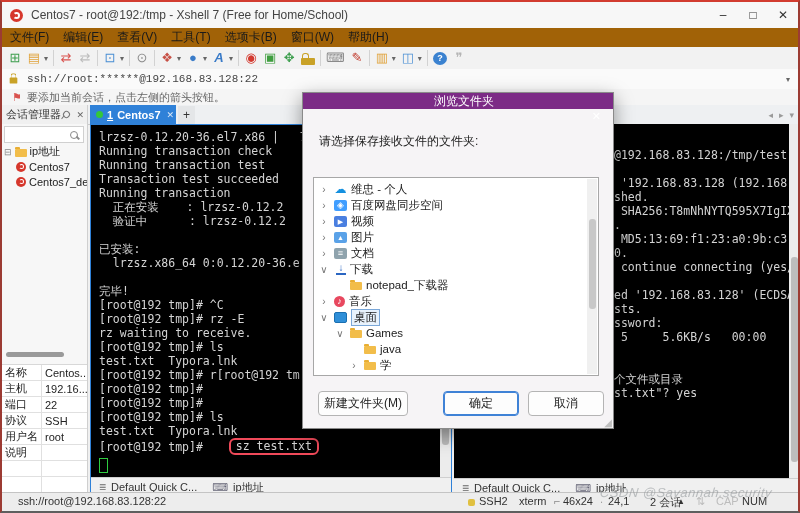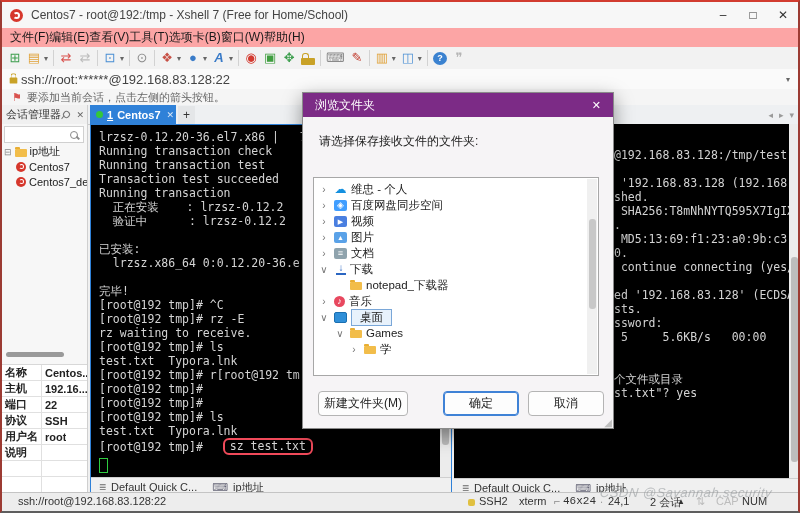--- a/index.html
+++ b/index.html
@@ -8,36 +8,36 @@
        background:#f0f0f0;font-family:"Liberation Sans",sans-serif;overflow:hidden;}
   
   .titlebar{position:absolute;left:0;top:0;right:0;height:26px;background:#f7f7f7;display:flex;align-items:center;border-bottom:1px solid #e3e3e3;}
   .snail{width:13px;height:13px;border-radius:50%;background:#d6372c;position:relative;flex:none;}
   .snail::after{content:"";position:absolute;inset:3px;border-radius:50%;border:2px solid #fff;border-left-color:transparent;}
   .tb-icon{margin-left:8px;margin-right:8px;}
   .tb-title{font-size:12px;color:#444;}
   .tb-controls{margin-left:auto;display:flex;}
   .tb-btn{width:30px;height:26px;text-align:center;line-height:26px;font-size:12px;color:#333;}
   
-  .menubar{position:absolute;left:0;top:26px;right:0;height:19px;display:flex;align-items:center;padding-left:8px;background:#fca5a5;font-size:12px;color:#1a1a1a;}
+  .menubar{position:absolute;left:0;top:26px;right:0;height:19px;display:flex;gap:14px;align-items:center;padding-left:8px;background:#a16207;font-size:12px;color:#1a1a1a;}
   
   .toolbar{position:absolute;left:0;top:45px;right:0;height:22px;display:flex;align-items:center;gap:5px;padding-left:6px;background:#f2f2f2;border-bottom:1px solid #e0e0e0;}
   .t-ic{font-size:13px;line-height:18px;display:inline-block;text-align:center;min-width:14px;}
   .dd{font-size:8px;color:#666;margin-left:-2px;}
   .sep{width:1px;height:16px;background:#d2d2d2;display:inline-block;}
   .i1{color:#3c9e4d}.i2{color:#e0a33c}.i3{color:#d9534f}.i4{color:#bcbcbc}.i5{color:#4a8fd4}
   .i6{color:#8a8a8a}.i7{color:#c75146}.i8{color:#3a7bc8}.i9{color:#3a7bc8;font-weight:bold;font-style:italic}
   .i10{color:#d33a2f}.i11{color:#3f9e3f}.i12{color:#3c9e4d}.i14{color:#8a8a8a}.i15{color:#c0392b}
   .i16{color:#e0a33c}.i17{color:#4a8fd4}.i19{color:#b5b5b5}
   .lock-shape{width:9px;height:7px;background:#c9a227;border-radius:1px;position:relative;display:inline-block;margin-top:6px;}
   .lock-shape::before{content:"";position:absolute;top:-5px;left:1px;width:5px;height:5px;border:1.5px solid #c9a227;border-bottom:none;border-radius:3px 3px 0 0;}
   .help-circle{width:13px;height:13px;border-radius:50%;background:#3b82d0;color:#fff !important;font-size:9px;line-height:13px;text-align:center;font-weight:bold;}
   
   .addressbar{position:absolute;left:0;top:67px;right:0;height:20px;background:#fafafa;border-bottom:1px solid #dedede;display:flex;align-items:center;padding-left:7px;}
-  .addr-input{border:none;background:transparent;font-size:13px;color:#444;width:700px;margin-left:1px;outline:none;font-family:Liberation Sans, sans-serif;}
+  .addr-input{border:none;background:transparent;font-size:11px;color:#444;width:700px;margin-left:7px;outline:none;font-family:Liberation Mono, monospace;}
   .addr-dd{position:absolute;right:8px;font-size:8px;color:#666;}
   
   .hintbar{position:absolute;left:0;top:87px;right:0;height:16px;background:#f5f5f5;display:flex;align-items:center;font-size:11px;color:#666;}
   .flag{color:#d9534f;font-size:11px;margin-left:10px;margin-right:5px;}
   
   .tabrow{position:absolute;left:0;top:103px;right:0;height:19px;background:#eef0f2;border-bottom:1px solid #c9c9c9;}
   .sess-hdr{position:absolute;left:0;top:0;width:86px;height:19px;background:#f0f0f0;border-right:1px solid #cfcfcf;display:flex;align-items:center;font-size:11px;color:#333;padding-left:4px;box-sizing:border-box;}
   .pin{width:5px;height:5px;border:1px solid #777;border-radius:50%;position:relative;margin-left:auto;margin-right:6px;transform:rotate(40deg);}
   .pin::after{content:"";position:absolute;left:1px;top:5px;width:1px;height:4px;background:#777;}
   .hdr-x{color:#666;font-size:9px;margin-right:3px;}
@@ -56,67 +56,67 @@
   .mag::after{content:"";position:absolute;width:4px;height:1.5px;background:#8a8a8a;transform:rotate(45deg);right:-3px;bottom:-1px;}
   .s-tree{position:absolute;left:0;top:20px;right:0;font-size:11px;color:#222;}
   .s-row{display:flex;align-items:center;height:15px;gap:3px;white-space:nowrap;overflow:hidden;}
   .s-row.l1{padding-left:14px;}
   .expand{font-size:9px;color:#888;margin-left:2px;}
   .folder{width:12px;height:8px;background:#f2bd4a;border-radius:1px;position:relative;margin-top:3px;flex:none;}
   .folder::before{content:"";position:absolute;top:-2px;left:0;width:5px;height:2px;background:#e8ae33;border-radius:1px 1px 0 0;}
   .snail-s{width:10px;height:10px;border-radius:50%;background:#d6372c;position:relative;flex:none;}
   .snail-s::after{content:"";position:absolute;inset:2.5px;border-radius:50%;border:1.5px solid #fff;border-left-color:transparent;}
   .hthumb{position:absolute;left:4px;top:228px;width:58px;height:5px;border-radius:3px;background:#9a9a9a;}
-  .props{position:absolute;left:0;top:240px;right:0;background:#fff;border-top:1px solid #d8d8d8;font-size:11px;color:#222;font-weight:bold;}
+  .props{position:absolute;left:0;top:240px;right:0;background:#fff;border-top:1px solid #d8d8d8;font-size:11px;color:#222;}
   .prow{display:flex;height:15px;border-bottom:1px solid #e0e0e0;align-items:center;}
   .pk{width:36px;padding-left:3px;border-right:1px solid #e0e0e0;height:100%;display:flex;align-items:center;flex:none;}
   .pv{padding-left:3px;white-space:nowrap;overflow:hidden;}
   
   .pane-left{position:absolute;left:88px;top:122px;width:362px;height:373px;border:1px solid var(--accent-blue);box-sizing:border-box;background:#000;}
   .pane-right{position:absolute;left:452px;top:122px;width:346px;height:373px;background:#000;box-sizing:border-box;}
   .term{position:absolute;left:0;top:0;right:11px;bottom:18px;overflow:hidden;background:#000;
         font-family:"DejaVu Sans Mono",monospace;font-size:11.5px;line-height:14px;color:#d4d4d4;}
   .term pre{margin:0;padding:5px 0 0 8px;font:inherit;white-space:pre;}
   .pline{white-space:pre;padding-left:8px;display:flex;align-items:center;height:17px;}
-  .redbox{display:inline-block;border:2px solid var(--annotation-red);border-radius:6px;padding:0 5px;margin-left:13px;line-height:13px;}
+  .redbox{display:inline-block;border:2px solid var(--annotation-red);border-radius:6px;padding:0 5px;margin-left:19px;line-height:13px;}
   .cursor{width:7px;height:13px;border:1px solid var(--terminal-green);margin:3px 0 0 8px;}
   .vscroll{position:absolute;right:0;top:0;bottom:18px;width:11px;background:#ececec;}
   .vthumb{position:absolute;left:2px;width:7px;background:#bdbdbd;border-radius:3px;}
   .quickbar{position:absolute;left:0;right:0;bottom:0;height:18px;background:#f0f0f0;border-top:1px solid #cfcfcf;display:flex;align-items:center;gap:5px;padding-left:8px;font-size:11px;color:#333;}
   .qb-burger{color:#666;font-size:12px;}
   .qb-kbd{color:#667;font-size:11px;margin-left:10px;}
   .term-right-pre{position:absolute;left:160px;top:0;margin:0;padding-top:24px !important;padding-left:0 !important;}
   
   .statusbar{position:absolute;left:0;bottom:0;right:0;height:18px;background:#ededed;border-top:1px solid #c4c4c4;font-size:11px;color:#333;}
   .sb-url{position:absolute;left:16px;top:2px;}
   .sb-item{position:absolute;top:2px;white-space:nowrap;}
   .sb-dot{position:absolute;left:466px;top:6px;width:7px;height:7px;border-radius:2px;background:#e0c040;}
   .sb-dim{color:#bcbcbc;}
   
   .dialog{position:absolute;left:300px;top:90px;width:310px;height:335px;background:#f6f4f6;border:1px solid #8a8a8a;box-shadow:0 6px 18px rgba(0,0,0,.4);z-index:10;}
-  .dlg-title{position:absolute;left:0;top:0;right:0;height:24px;background:var(--dialog-title-purple);color:#fff;display:flex;align-items:center;font-size:12px;padding-left:12px;box-sizing:border-box;}
+  .dlg-title{position:absolute;left:0;top:0;right:0;height:16px;background:var(--dialog-title-purple);color:#fff;display:flex;align-items:center;font-size:12px;padding-left:12px;box-sizing:border-box;flex-direction:column;}
   .dlg-x{margin-left:auto;margin-right:12px;font-size:11px;}
   .dlg-prompt{position:absolute;left:16px;top:40px;font-size:12px;color:#222;}
   .dlg-tree{position:absolute;left:10px;top:84px;width:286px;height:199px;background:#fff;border:1px solid #a7a7a7;box-sizing:border-box;overflow:hidden;padding-top:3px;}
   .trow{display:flex;align-items:center;height:16px;gap:4px;font-size:11.5px;color:#222;}
   .lv0{padding-left:4px;}.lv1{padding-left:20px;}.lv2{padding-left:34px;}
   .chev{width:12px;text-align:center;color:#777;font-size:10px;flex:none;}
   .tic{width:13px;height:11px;flex:none;display:inline-block;text-align:center;font-size:9px;line-height:11px;border-radius:2px;}
   .ic-onedrive{color:#1490df;font-size:12px;}
   .ic-baidu{background:#409eff;color:#fff;}
   .ic-video{background:#4a7fe0;color:#fff;font-size:7px;}
   .ic-pict{background:#5aa2e8;color:#fff;font-size:7px;}
   .ic-docs{background:#8fa3ad;color:#fff;}
   .ic-dl{color:#2b66c2;font-weight:bold;border-bottom:2px solid #2b66c2;border-radius:0;height:10px;line-height:9px;font-size:10px;width:10px;margin-left:2px;}
   .ic-music{background:#e8485f;color:#fff;border-radius:50%;width:11px;}
   .ic-desktop{background:#2f8fd8;border:1px solid #1b6fb0;box-sizing:border-box;}
   .tfold{width:12px;height:8px;background:#f2bd4a;border-radius:1px;position:relative;margin-top:2px;flex:none;}
   .tfold::before{content:"";position:absolute;top:-2px;left:0;width:5px;height:2px;background:#e8ae33;border-radius:1px 1px 0 0;}
   .tlabel{white-space:nowrap;}
-  .tlabel.sel{background:#e8f2fc;border:1px solid #7aa7d8;padding:0 8px;}
+  .tlabel.sel{background:#e8f2fc;border:1px solid #7aa7d8;padding:0 2px;}
   .dlg-scroll{position:absolute;right:1px;top:1px;bottom:1px;width:10px;background:#f0f0f0;}
   .dlg-thumb{position:absolute;left:1.5px;top:40px;width:7px;height:90px;background:#c8c8c8;border-radius:3px;}
   .dlg-btn{position:absolute;top:298px;height:25px;background:#fdfdfd;border:1px solid #b4b4b4;border-radius:4px;font-size:12px;color:#222;display:flex;align-items:center;justify-content:center;box-sizing:border-box;}
   .btn-new{left:15px;width:90px;}
   .btn-ok{left:140px;width:76px;border:1px solid #3f82d6;box-shadow:0 0 0 1px #3f82d6 inset;}
   .btn-cancel{left:225px;width:76px;}
   .grip{position:absolute;right:1px;bottom:0;color:#c0c0c0;font-size:10px;}
   
   .watermark{position:absolute;left:598px;top:483px;font-size:13px;font-style:italic;color:rgba(140,145,150,.55);letter-spacing:.5px;transform:skewX(-6deg);z-index:20;white-space:nowrap;}
 </style>
@@ -342,21 +342,21 @@
       <span>ip地址</span>
     </div>
   </div>
 
   <div class="statusbar">
     <span class="sb-url">ssh://root@192.168.83.128:22</span>
     <span class="sb-dot"></span>
     <span class="sb-item" style="left:477px;">SSH2</span>
     <span class="sb-item" style="left:517px;">xterm</span>
     <span class="sb-item" style="left:552px;color:#8a8a8a;">⌐</span>
-    <span class="sb-item" style="left:561px;font-family:Liberation Mono, monospace;">46x24</span>
+    <span class="sb-item" style="left:561px;">46x24</span>
     <span class="sb-item" style="left:598px;color:#8a8a8a;">∙</span>
     <span class="sb-item" style="left:606px;">24,1</span>
     <span class="sb-item" style="left:640px;margin-left:8px;">2 会话</span>
     <span class="sb-item" style="left:675px;font-size:8px;top:4px;">▲</span>
     <span class="sb-item sb-dim" style="left:694px;">⇅</span>
     <span class="sb-item sb-dim" style="left:714px;">CAP</span>
     <span class="sb-item" style="left:740px;">NUM</span>
   </div>
 
   <div class="dialog">
@@ -410,20 +410,25 @@
         <span class="chev">∨</span>
         <span class="tic ic-desktop"></span>
         <span class="tlabel sel">桌面</span>
       </div>
       <div class="trow lv1">
         <span class="chev">∨</span>
         <span class="tfold"></span>
         <span class="tlabel">Games</span>
       </div>
       <div class="trow lv2">
+        <span class="chev"></span>
+        <span class="tfold"></span>
+        <span class="tlabel">java</span>
+      </div>
+      <div class="trow lv2">
         <span class="chev">›</span>
         <span class="tfold"></span>
         <span class="tlabel">学</span>
       </div>
       <div class="dlg-scroll">
         <div class="dlg-thumb"></div>
       </div>
     </div>
     <div class="dlg-btn btn-new">新建文件夹(M)</div>
     <div class="dlg-btn btn-ok">确定</div>

